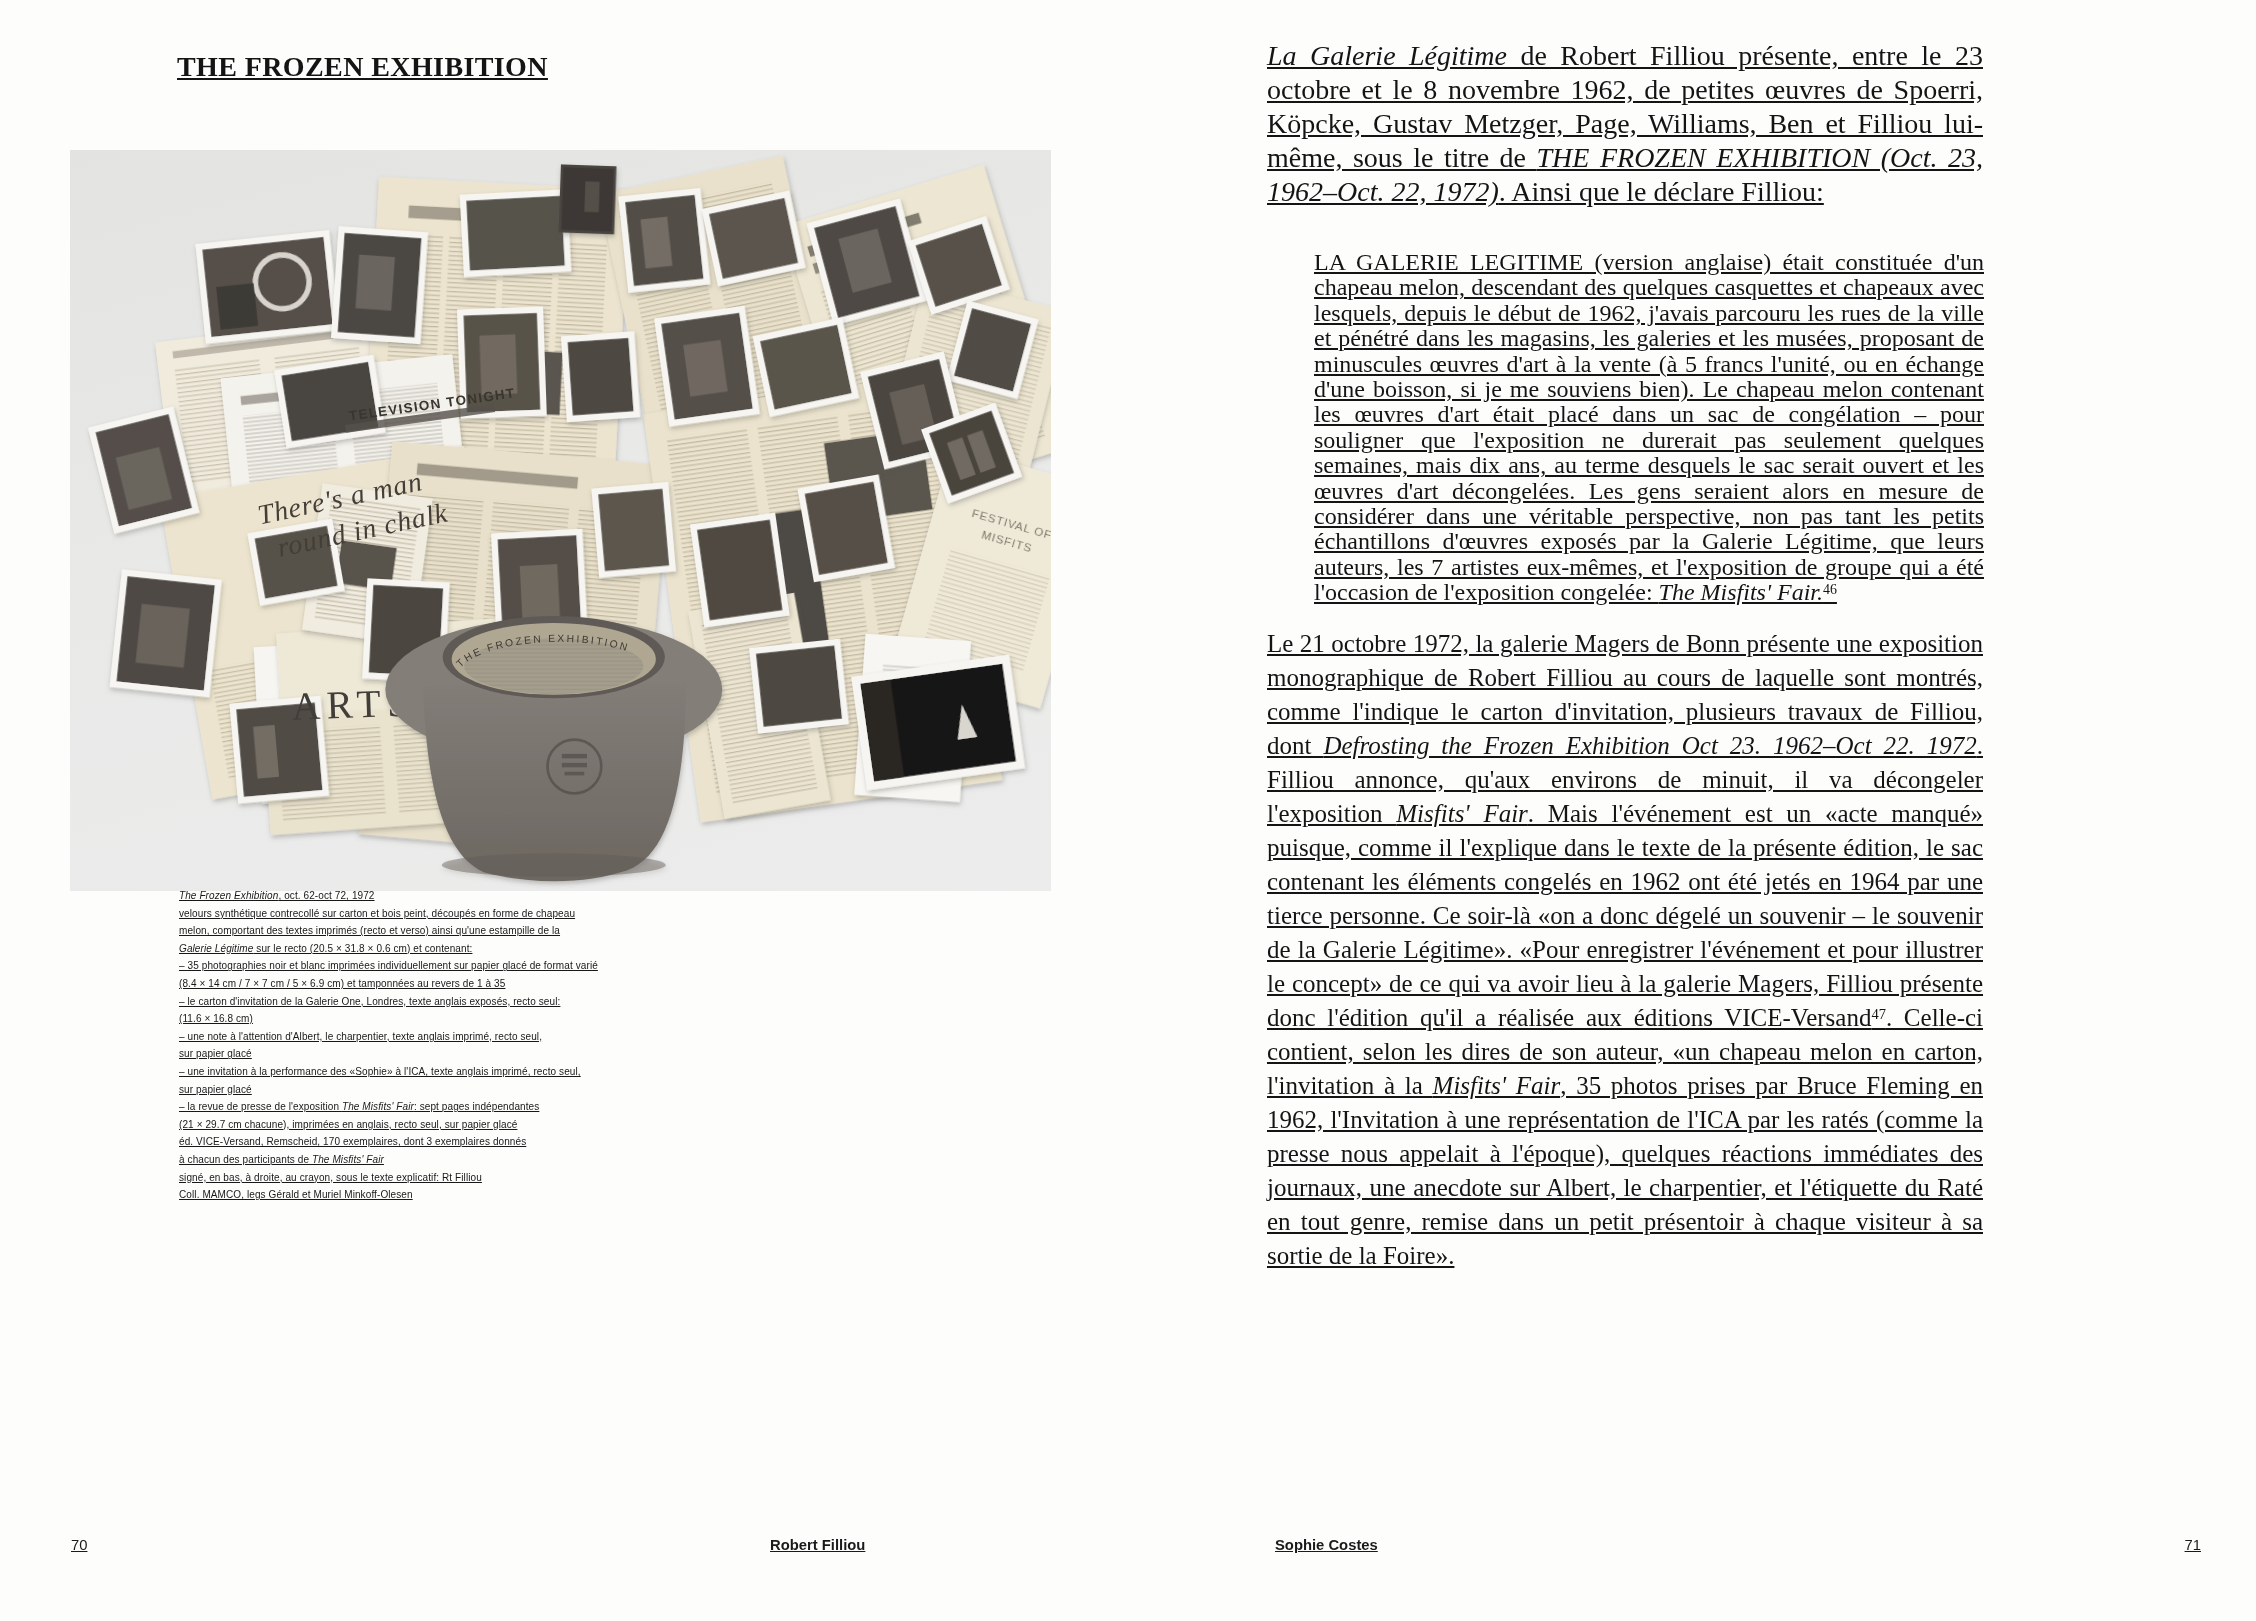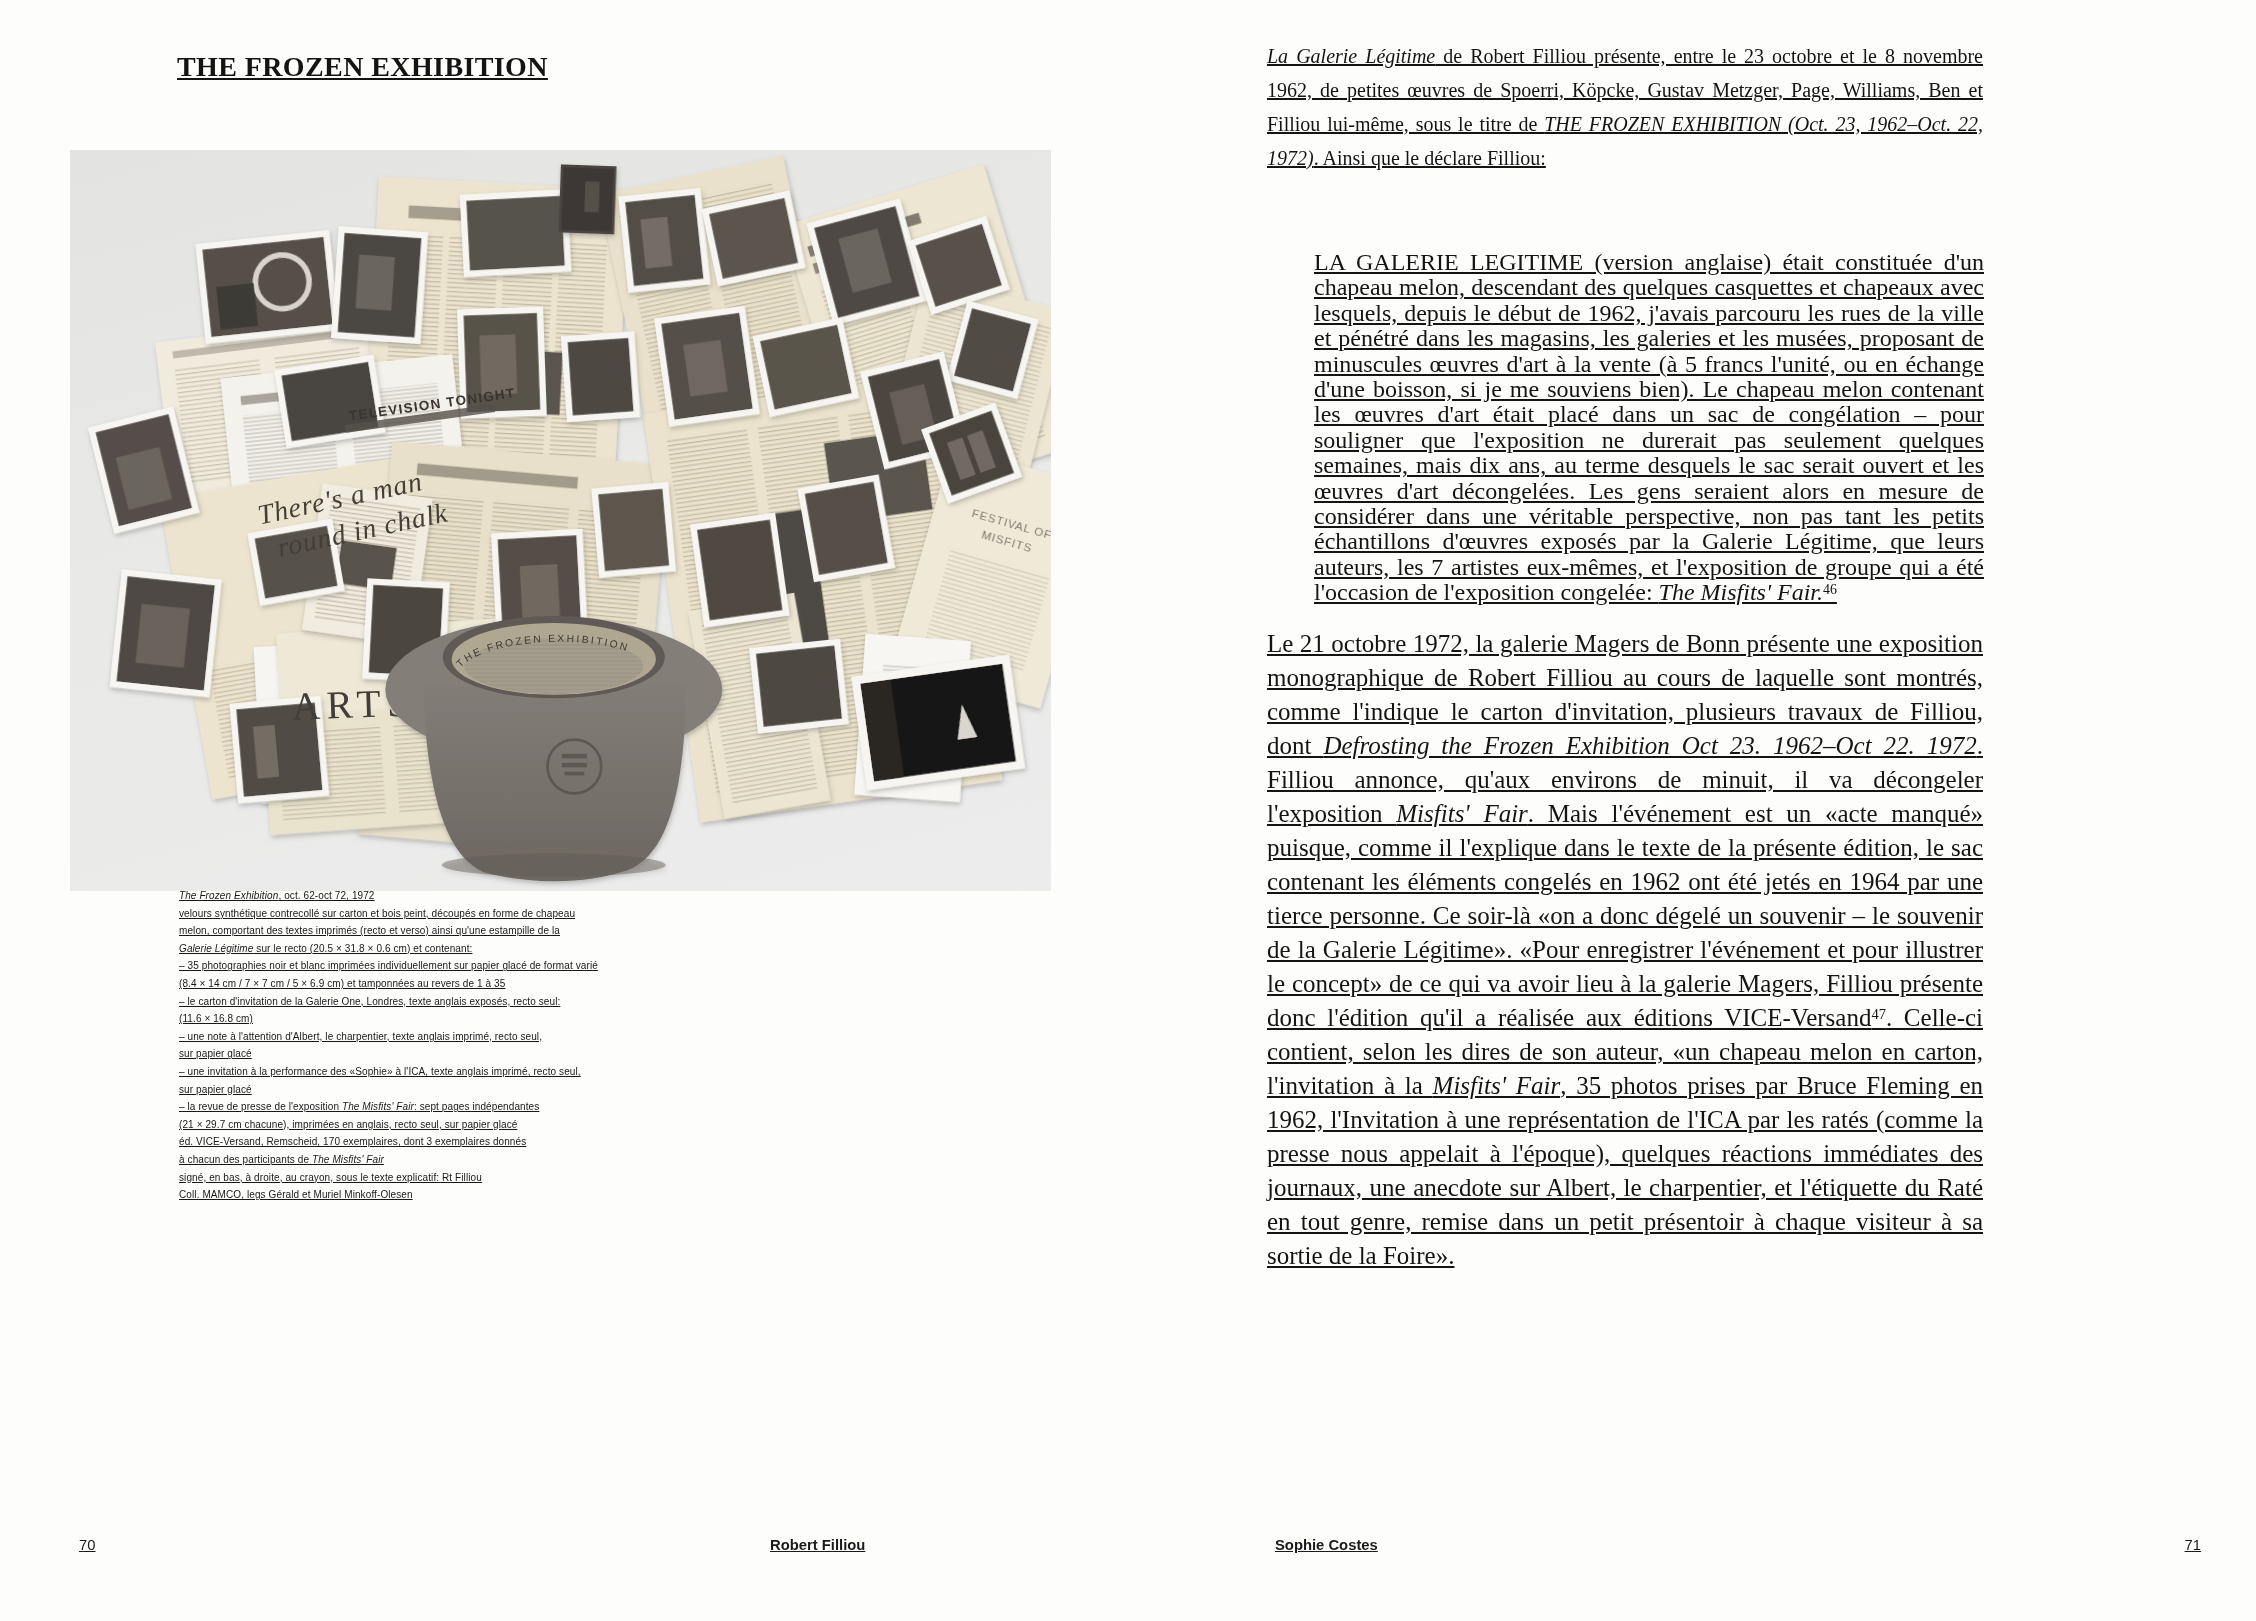--- a/index.html
+++ b/index.html
@@ -23,28 +23,28 @@
   #caption{
     left:179px;top:887px;width:752px;
     font-size:10px;line-height:17.6px;letter-spacing:0.1px;color:#181818;
   }
   #caption div{white-space:nowrap;}
   
   .serif-body{
     font-family:"Liberation Serif",serif;color:#141414;
     text-align:justify;
   }
-  #para1{left:1267px;top:39px;width:716px;font-size:20px;line-height:34px;}
+  #para1{left:1267px;top:39px;width:716px;font-size:28px;line-height:34px;}
   #quote{left:1314px;top:250px;width:670px;font-size:24px;line-height:25.4px;}
   #para2{left:1267px;top:627px;width:716px;font-size:25px;line-height:34px;}
   sup{font-size:58%;font-style:normal;position:relative;top:-.45em;vertical-align:baseline;line-height:0;}
   
   .folio{font-size:14.8px;color:#1a1a1a;}
   .runhead{font-size:14.8px;font-weight:700;color:#1a1a1a;}
-  #folio-left{left:79px;top:1537px;}
+  #folio-left{left:71px;top:1537px;}
   #runhead-left{left:770px;top:1537px;width:224px;text-align:left;}
   #runhead-right{left:1275px;top:1537px;}
   #folio-right{left:2145px;top:1537px;width:56px;text-align:right;}
 </style>
 </head>
 <body>
 
 <div>
 
   <div id="page-title" class="abs">THE FROZEN EXHIBITION</div>

